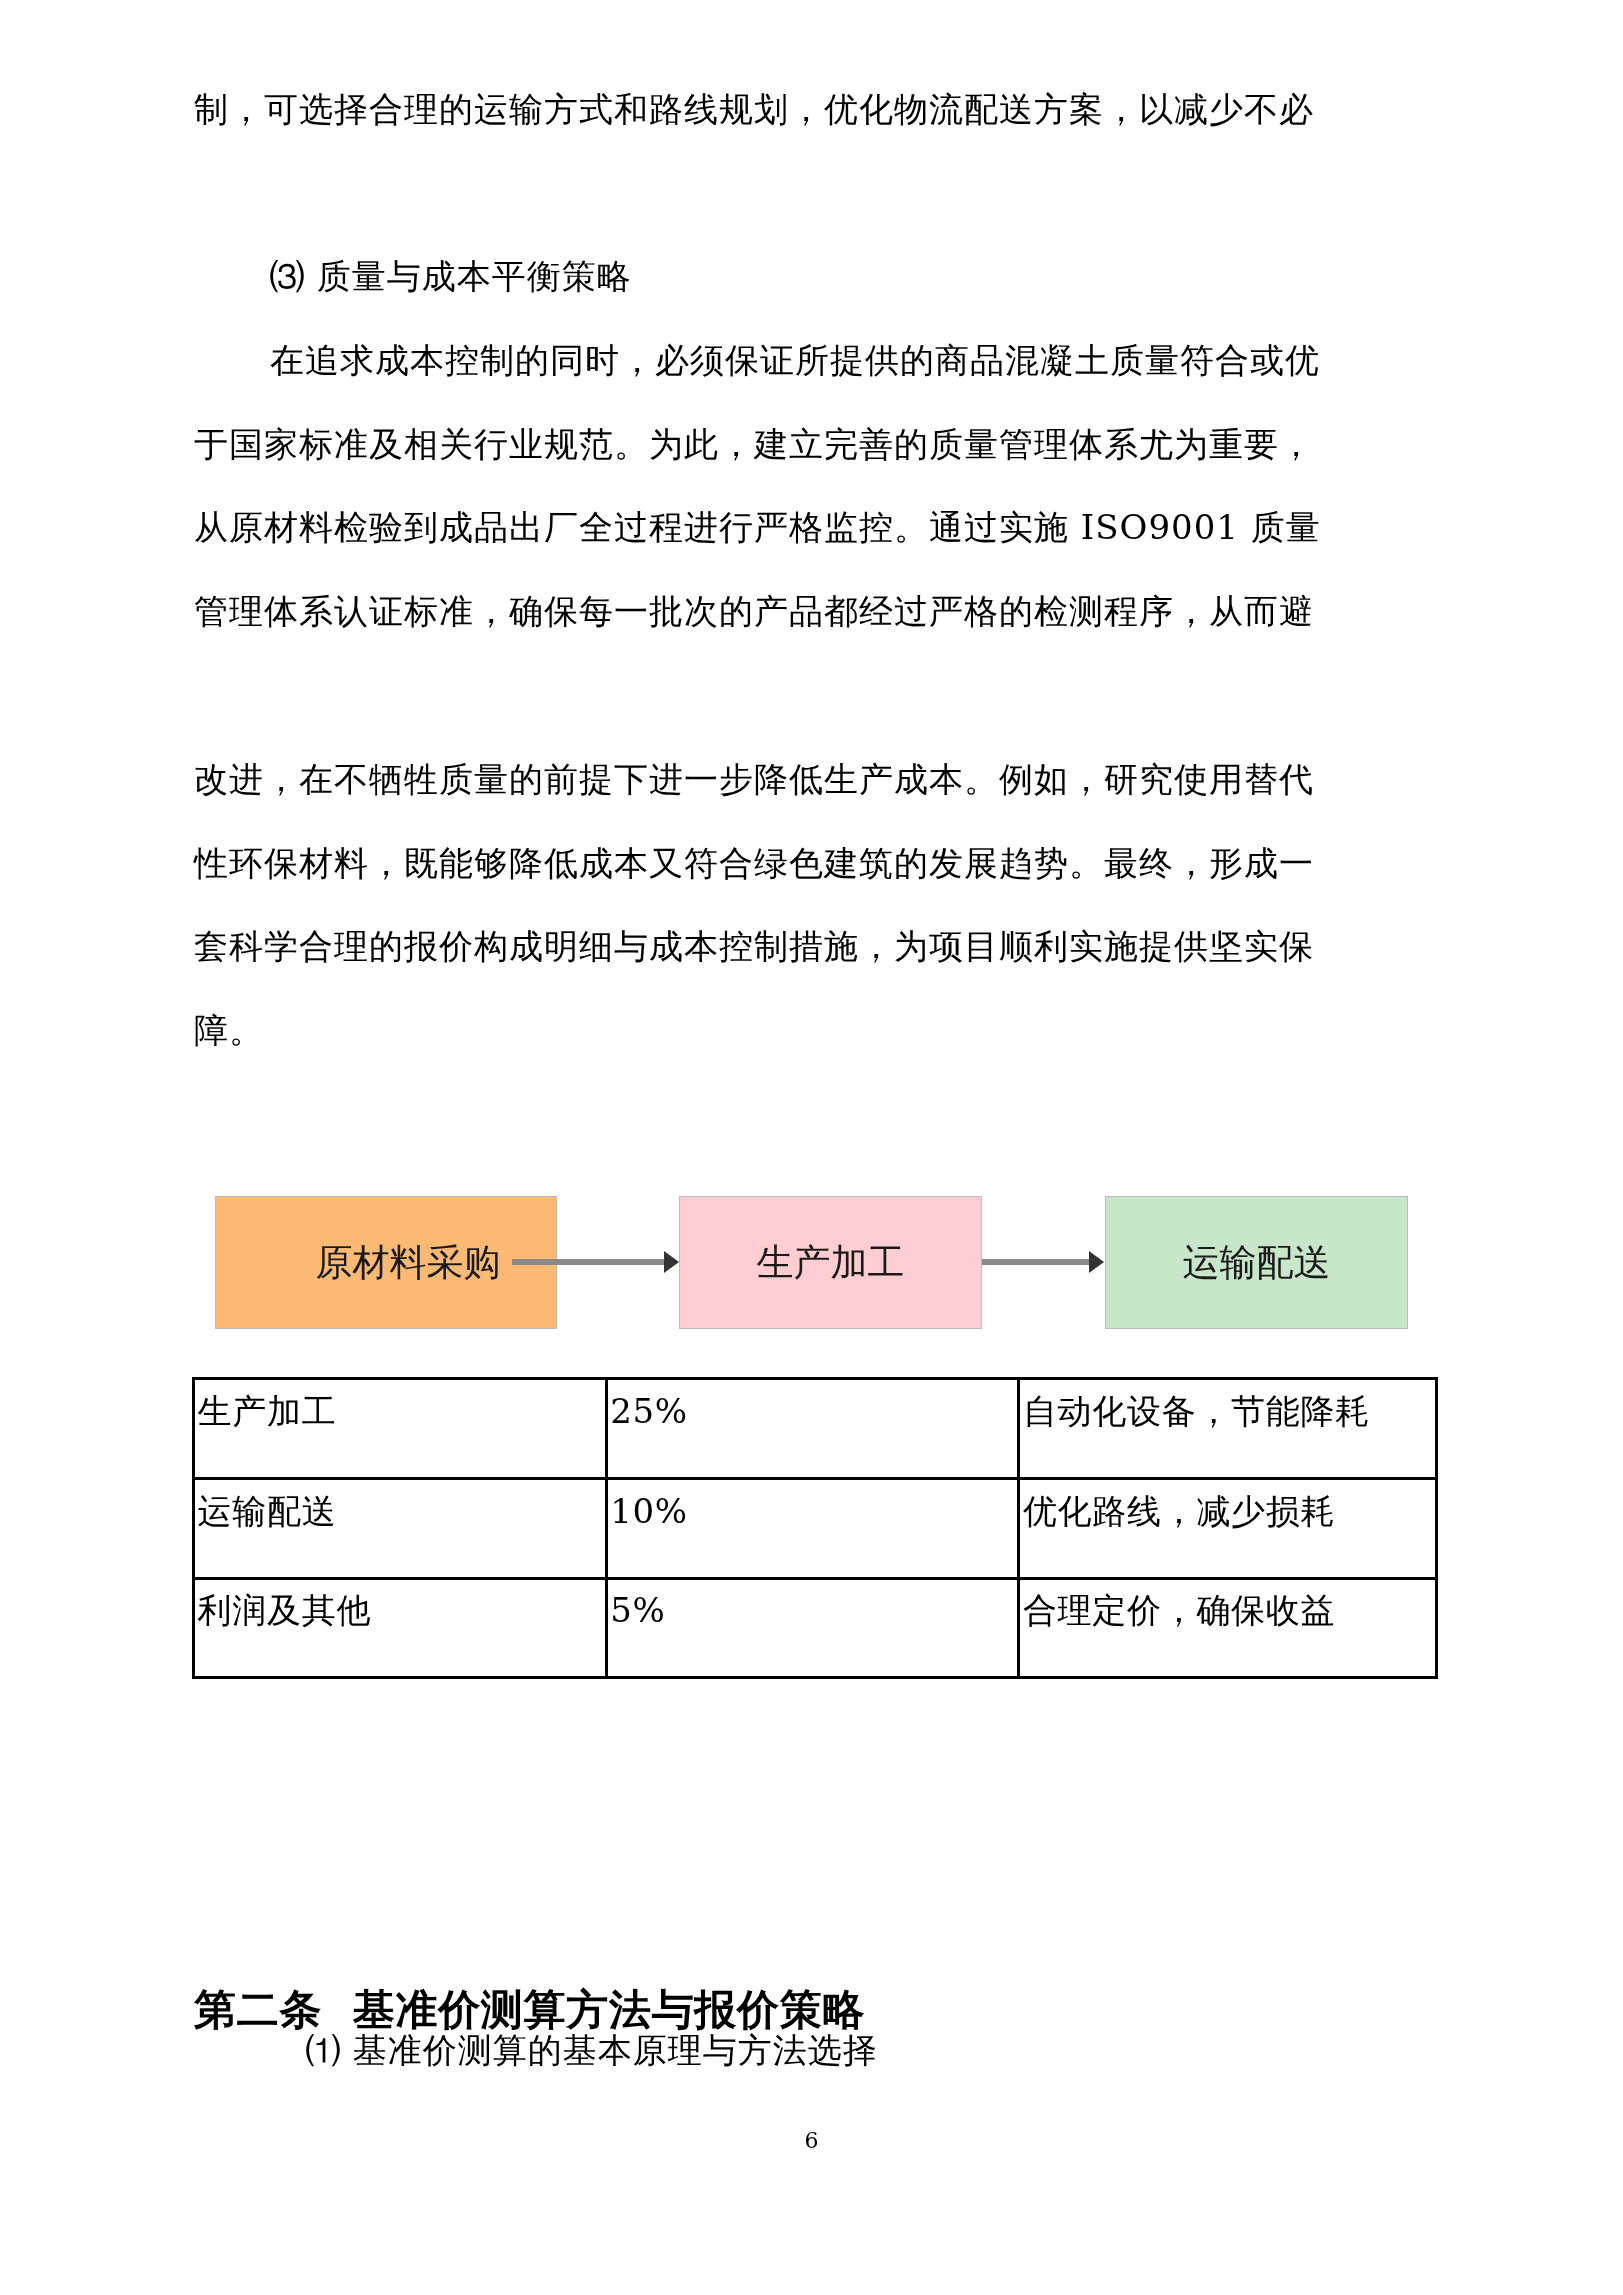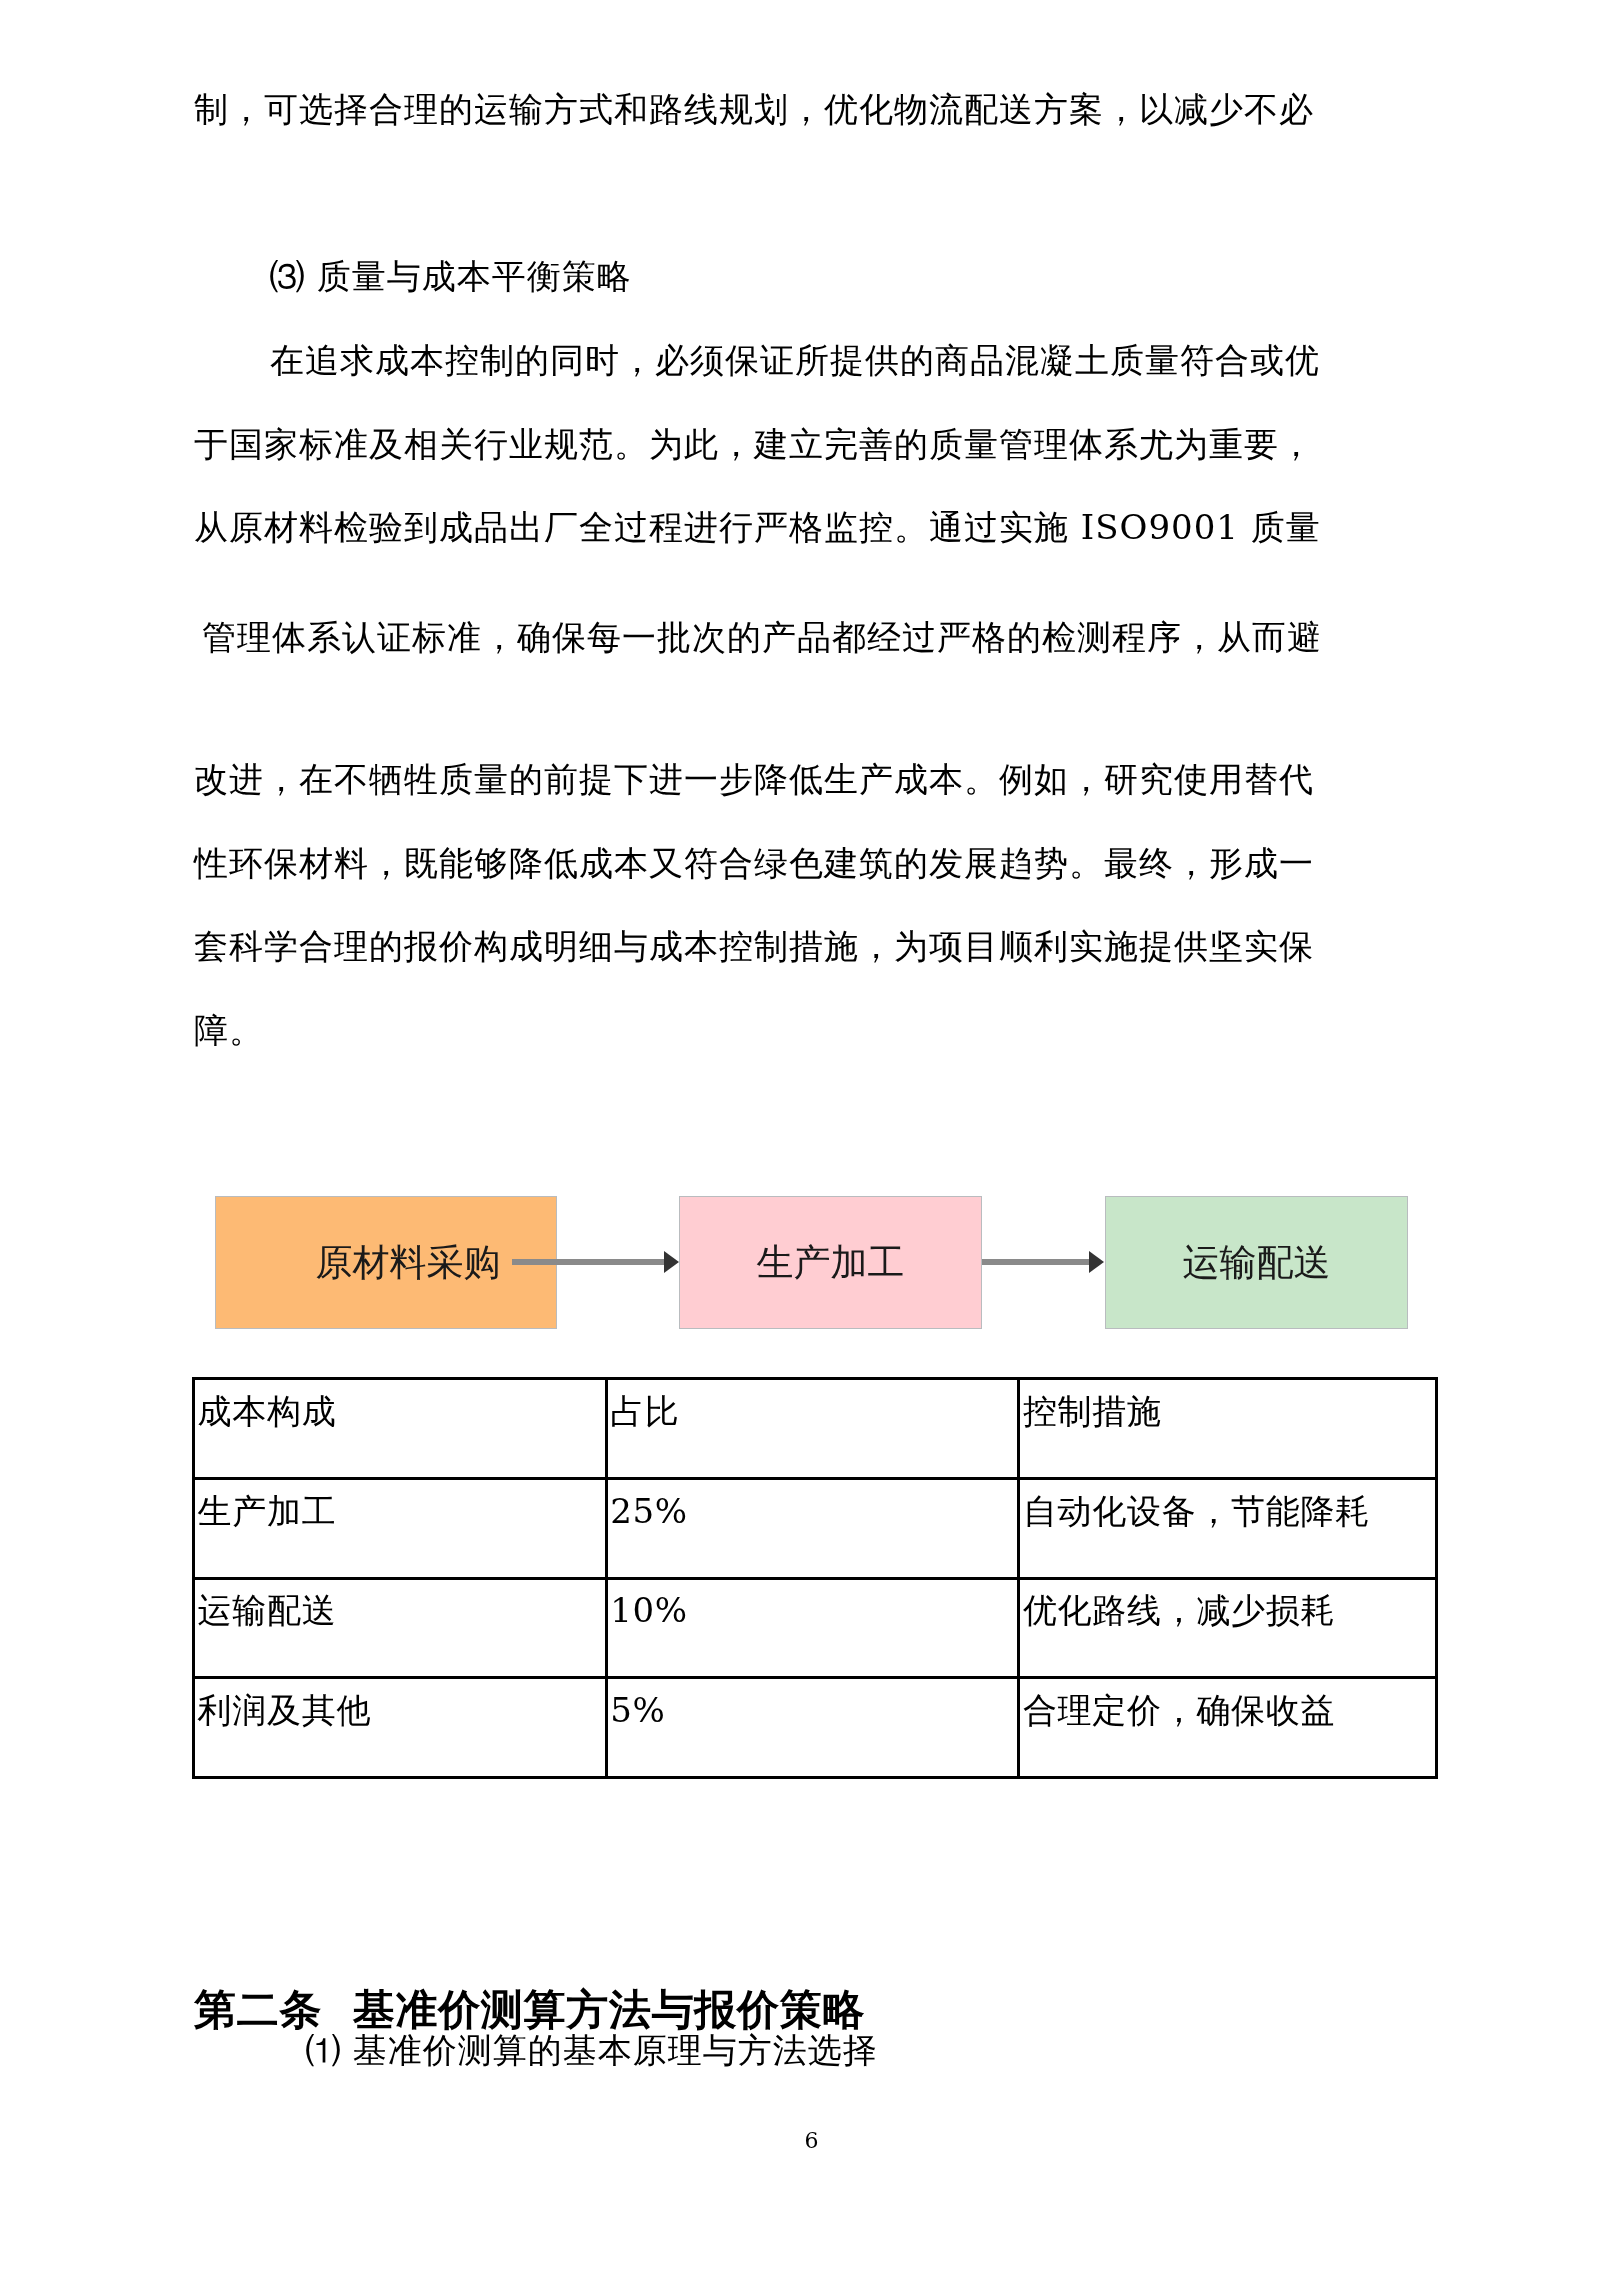--- a/index.html
+++ b/index.html
@@ -27,21 +27,21 @@
 
 <div class="page">
 
   <div class="line" style="top:88px;">制，可选择合理的运输方式和路线规划，优化物流配送方案，以减少不必</div>
 
   <div class="line indent" style="top:255px;">⑶ 质量与成本平衡策略</div>
 
   <div class="line indent" style="top:339px;">在追求成本控制的同时，必须保证所提供的商品混凝土质量符合或优</div>
   <div class="line" style="top:423px;">于国家标准及相关行业规范。为此，建立完善的质量管理体系尤为重要，</div>
   <div class="line" style="top:506px;">从原材料检验到成品出厂全过程进行严格监控。通过实施 ISO9001 质量</div>
-  <div class="line" style="top:616px;margin-left:8px;">管理体系认证标准，确保每一批次的产品都经过严格的检测程序，从而避</div>
+  <div class="line" style="top:590px;">管理体系认证标准，确保每一批次的产品都经过严格的检测程序，从而避</div>
   <div class="line" style="top:758px;">改进，在不牺牲质量的前提下进一步降低生产成本。例如，研究使用替代</div>
   <div class="line" style="top:842px;">性环保材料，既能够降低成本又符合绿色建筑的发展趋势。最终，形成一</div>
   <div class="line" style="top:925px;">套科学合理的报价构成明细与成本控制措施，为项目顺利实施提供坚实保</div>
   <div class="line" style="top:1009px;">障。</div>
 
   <div class="flow" style="left:0; width:1623px;">
     <div class="box" style="left:215px; width:296px; background:#fdba74;padding-left:44px;">
       <span>原材料采购</span>
     </div>
     <div class="arrow" style="left:512px; width:167px;">
@@ -60,25 +60,20 @@
     </div>
   </div>
 
   <table class="cost">
     <colgroup>
         <col style="width:414px">
         <col style="width:414px">
         <col style="width:419px">
       </colgroup>
     <tbody>
-        <tr>
-      <td>成本构成</td>
-      <td>占比</td>
-      <td>控制措施</td>
-    </tr>
     <tr>
       <td>生产加工</td>
       <td>25%</td>
       <td>自动化设备，节能降耗</td>
     </tr>
     <tr>
       <td>运输配送</td>
       <td>10%</td>
       <td>优化路线，减少损耗</td>
     </tr>

